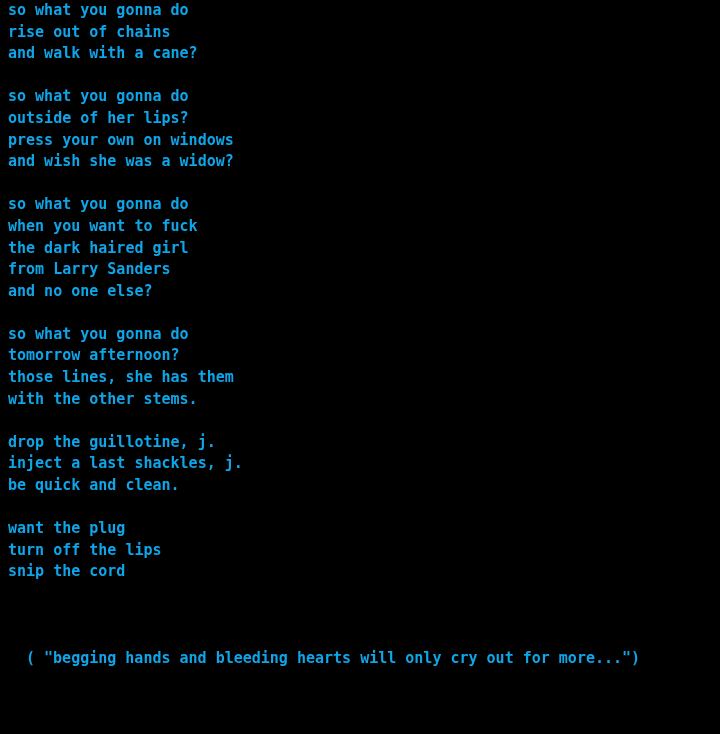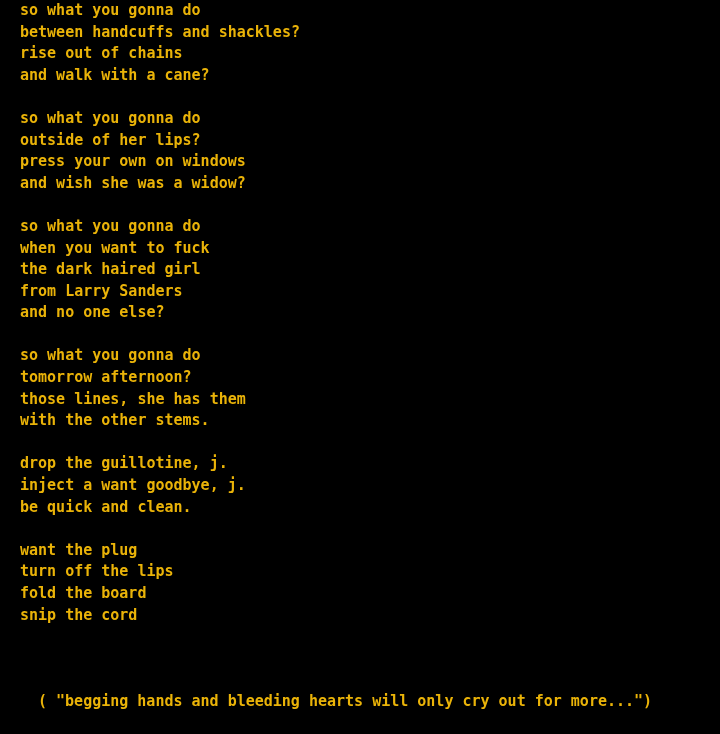--- a/index.html
+++ b/index.html
@@ -7,26 +7,26 @@
     padding: 0;
     background: #000000;
   }
   .screen {
     position: relative;
     width: 720px;
     height: 734px;
     background: #000000;
     overflow: hidden;
     box-sizing: border-box;
-    padding: 0 0 0 20px;
+    padding: 0 0 0 8px;
     font-family: "DejaVu Sans Mono", monospace;
     font-weight: bold;
     font-size: 15px;
     line-height: 21.59px;
-    color: #eab308;
+    color: #0ea5e9;
     cursor: default;
   }
   .poem-line {
     white-space: pre;
     min-height: 21.59px;
   }
   .stanza + .stanza {
     margin-top: 21.59px; 
   }
   .footer-line {
@@ -35,21 +35,20 @@
     white-space: pre;
   }
 </style>
 </head>
 <body>
 
 <div class="screen">
   <div id="poem">
       <div class="stanza">
         <div class="poem-line">so what you gonna do</div>
-        <div class="poem-line">between handcuffs and shackles?</div>
         <div class="poem-line">rise out of chains</div>
         <div class="poem-line">and walk with a cane?</div>
       </div>
       <div class="stanza">
         <div class="poem-line">so what you gonna do</div>
         <div class="poem-line">outside of her lips?</div>
         <div class="poem-line">press your own on windows</div>
         <div class="poem-line">and wish she was a widow?</div>
       </div>
       <div class="stanza">
@@ -60,24 +59,23 @@
         <div class="poem-line">and no one else?</div>
       </div>
       <div class="stanza">
         <div class="poem-line">so what you gonna do</div>
         <div class="poem-line">tomorrow afternoon?</div>
         <div class="poem-line">those lines, she has them</div>
         <div class="poem-line">with the other stems.</div>
       </div>
       <div class="stanza">
         <div class="poem-line">drop the guillotine, j.</div>
-        <div class="poem-line">inject a want goodbye, j.</div>
+        <div class="poem-line">inject a last shackles, j.</div>
         <div class="poem-line">be quick and clean.</div>
       </div>
       <div class="stanza">
         <div class="poem-line">want the plug</div>
         <div class="poem-line">turn off the lips</div>
-        <div class="poem-line">fold the board</div>
         <div class="poem-line">snip the cord</div>
       </div>
     </div>
   <div class="footer-line">( "begging hands and bleeding hearts will only cry out for more...")</div>
 </div>
 
 </body></html>

